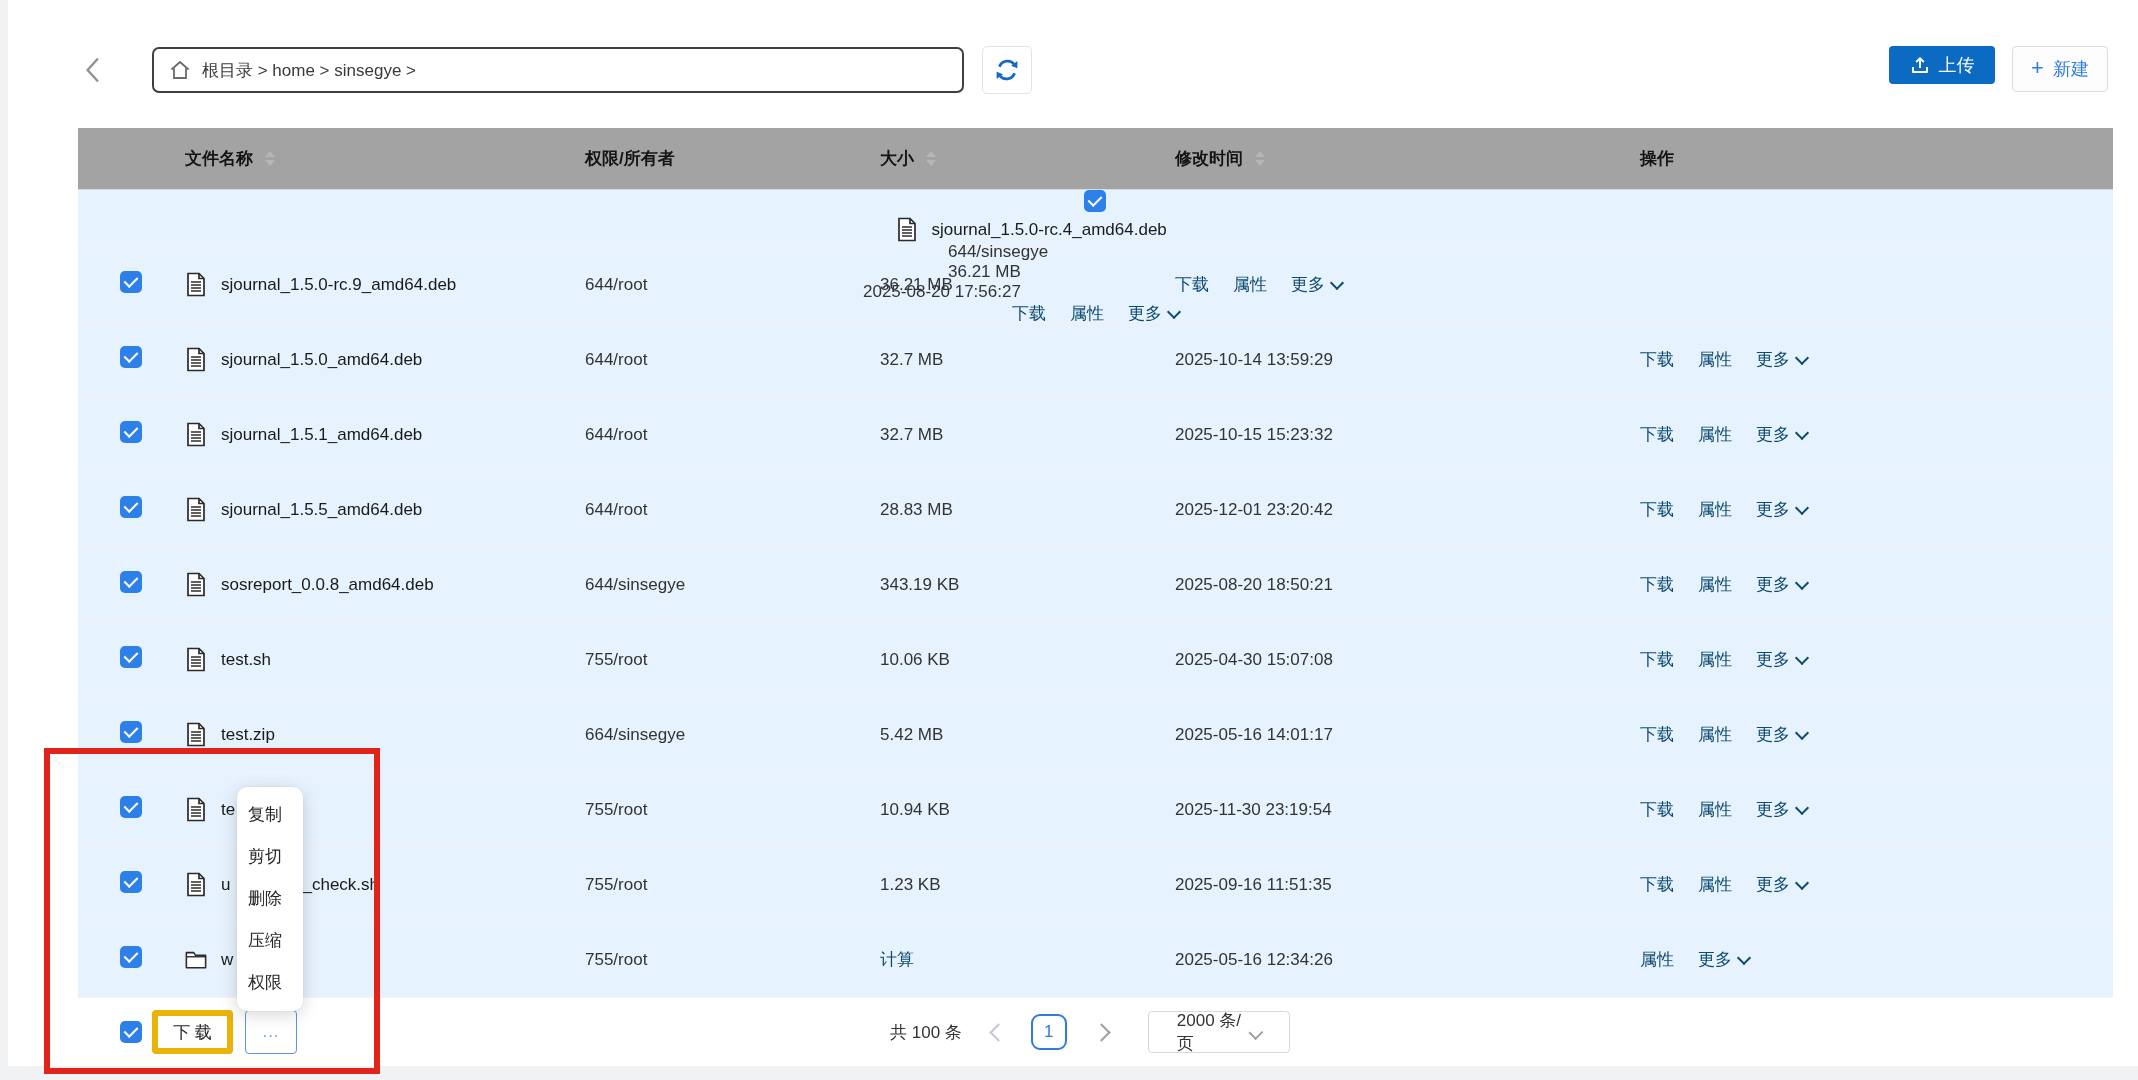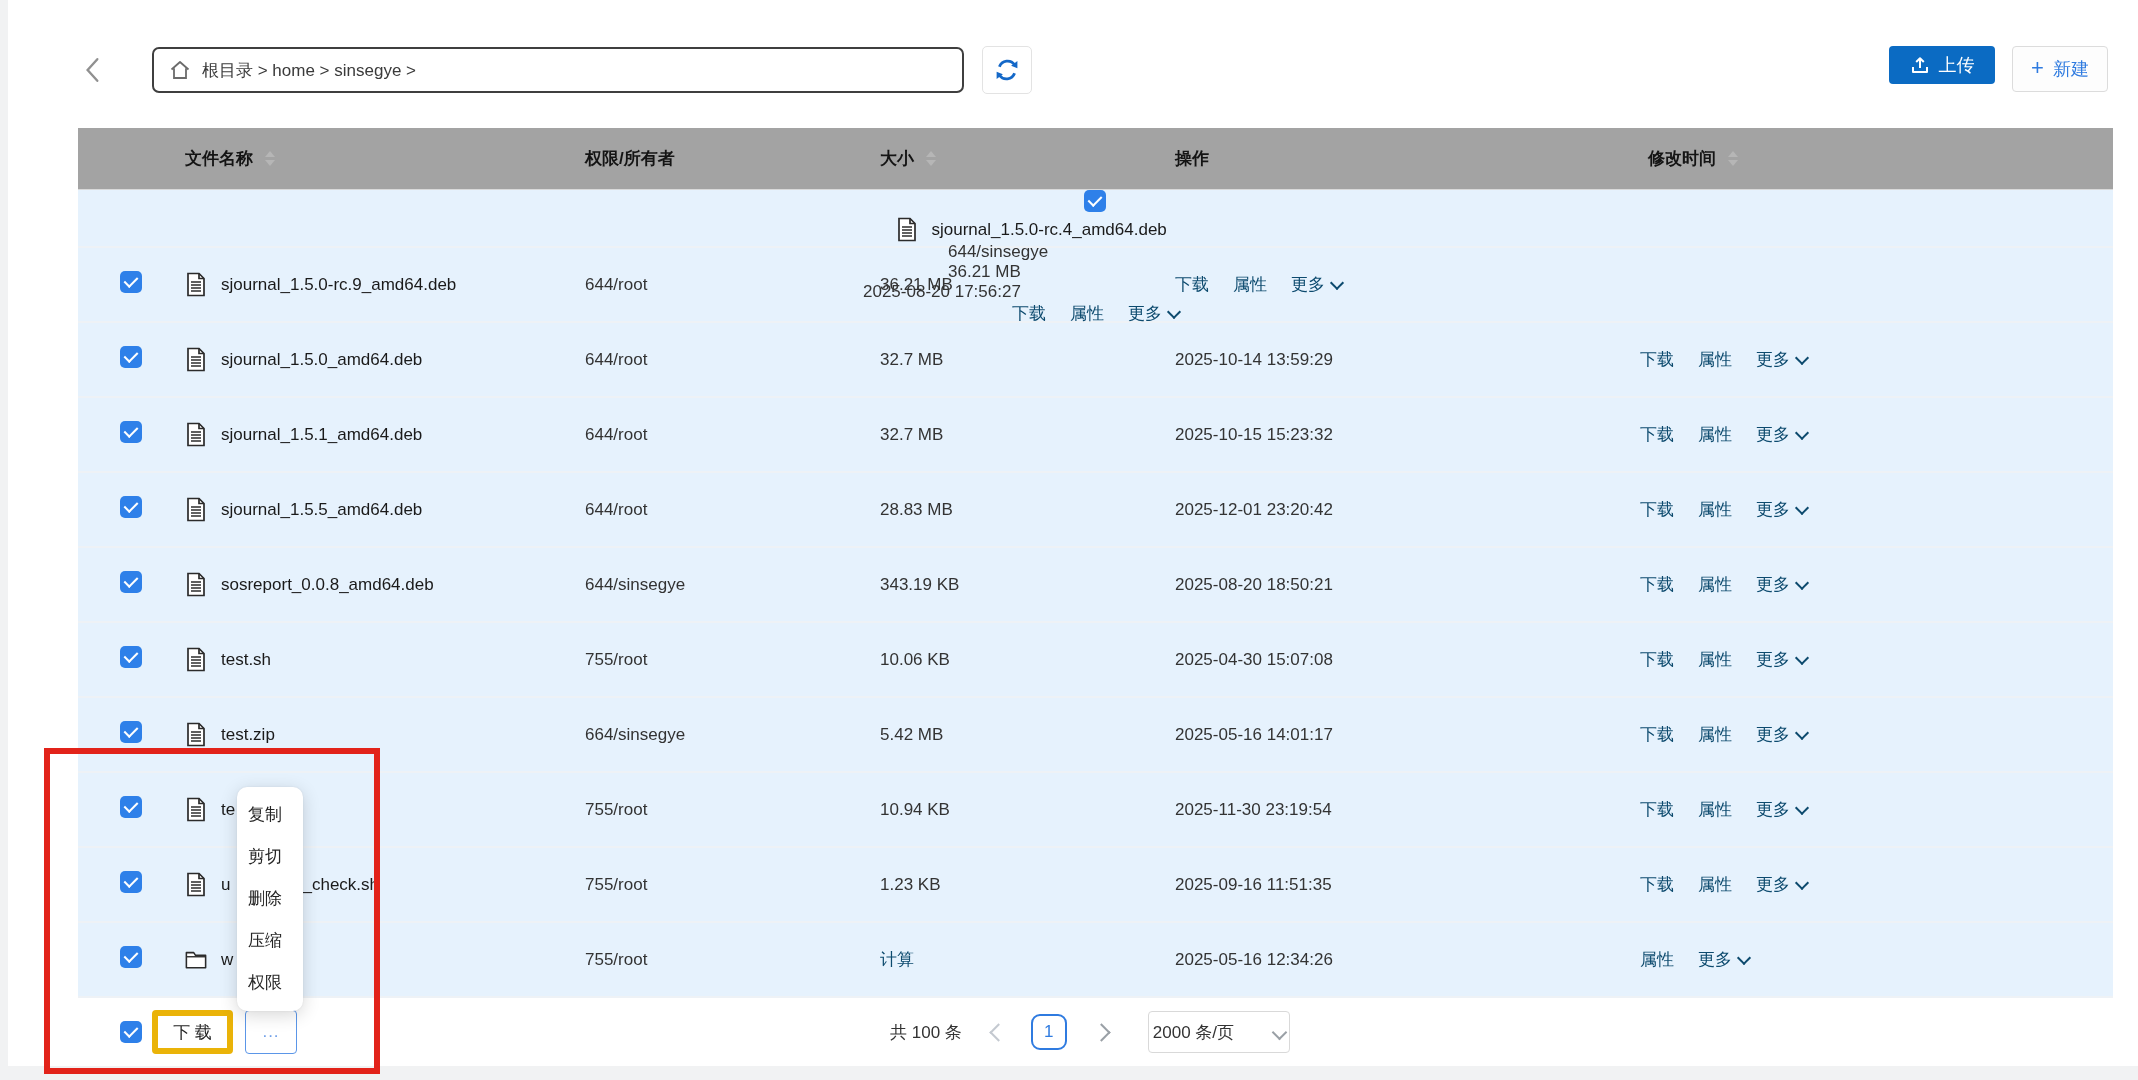--- a/index.html
+++ b/index.html
@@ -93,21 +93,21 @@
   .pagination{position:absolute;left:812px;top:0;height:68px;display:flex;align-items:center;font-size:17px;color:#333;}
   .pg-chev{display:inline-block;width:11px;height:11px;border-left:2.4px solid;border-bottom:2.4px solid;}
   .pg-prev{color:#c4c9d0;transform:rotate(45deg);margin-left:30px;cursor:default;}
   .pg-next{color:#9aa0a6;transform:rotate(-135deg);margin-left:28px;cursor:pointer;}
   .pg-page{
     margin-left:26px;width:36px;height:36px;box-sizing:border-box;border:2px solid #2f7be0;border-radius:9px;
     color:#2f7be0;display:flex;align-items:center;justify-content:center;cursor:pointer;background:#fff;
   }
   .pg-size{
     margin-left:40px;width:142px;height:42px;box-sizing:border-box;border:1px solid #d9d9d9;border-radius:4px;
-    display:flex;align-items:center;justify-content:space-between;padding:0 4px;background:#fff;cursor:pointer;
+    display:flex;align-items:center;justify-content:space-between;padding:0 28px;background:#fff;cursor:pointer;
   }
   .pg-size .chev-down{color:#9aa0a6;width:9px;height:9px;margin:0 0 0 6px;}
 
   
   .ctx-menu{
     position:absolute;left:237px;top:787px;width:66px;box-sizing:border-box;z-index:40;
     background:#fff;border-radius:10px;padding:7px 0;
     box-shadow:0 4px 18px rgba(0,0,0,0.16), 0 0 2px rgba(0,0,0,0.08);
   }
   .menu-item{height:42px;line-height:42px;padding-left:11px;font-size:17px;color:#262626;cursor:pointer;}
@@ -176,30 +176,30 @@
         <div class="col col-perm">权限/所有者</div>
         <div class="col col-size">
           <span class="hlabel">
             <span>大小</span>
             <span class="sort">
                 <i class="up"></i>
                 <i class="dn"></i>
               </span>
           </span>
         </div>
-        <div class="col col-actions">操作</div>
         <div class="col col-mtime">
           <span class="hlabel">
             <span>修改时间</span>
             <span class="sort">
                 <i class="up"></i>
                 <i class="dn"></i>
               </span>
           </span>
         </div>
+        <div class="col col-actions">操作</div>
       </div>
 
       <div id="tbody">
           <div class="row">
             <div class="col col-check"><span class="checkbox"></span></div>
             <div class="col col-name">
               <span class="ficon">
                 <svg width="20" height="25" viewBox="0 0 20 25" fill="none">
                   <path d="M2 1.5 h11 l5 5 v17 H2 Z" stroke="#2b2b2b" stroke-width="1.7" fill="#fff"></path>
                   <path d="M13 1.5 v5 h5" stroke="#2b2b2b" stroke-width="1.7" fill="none"></path>

